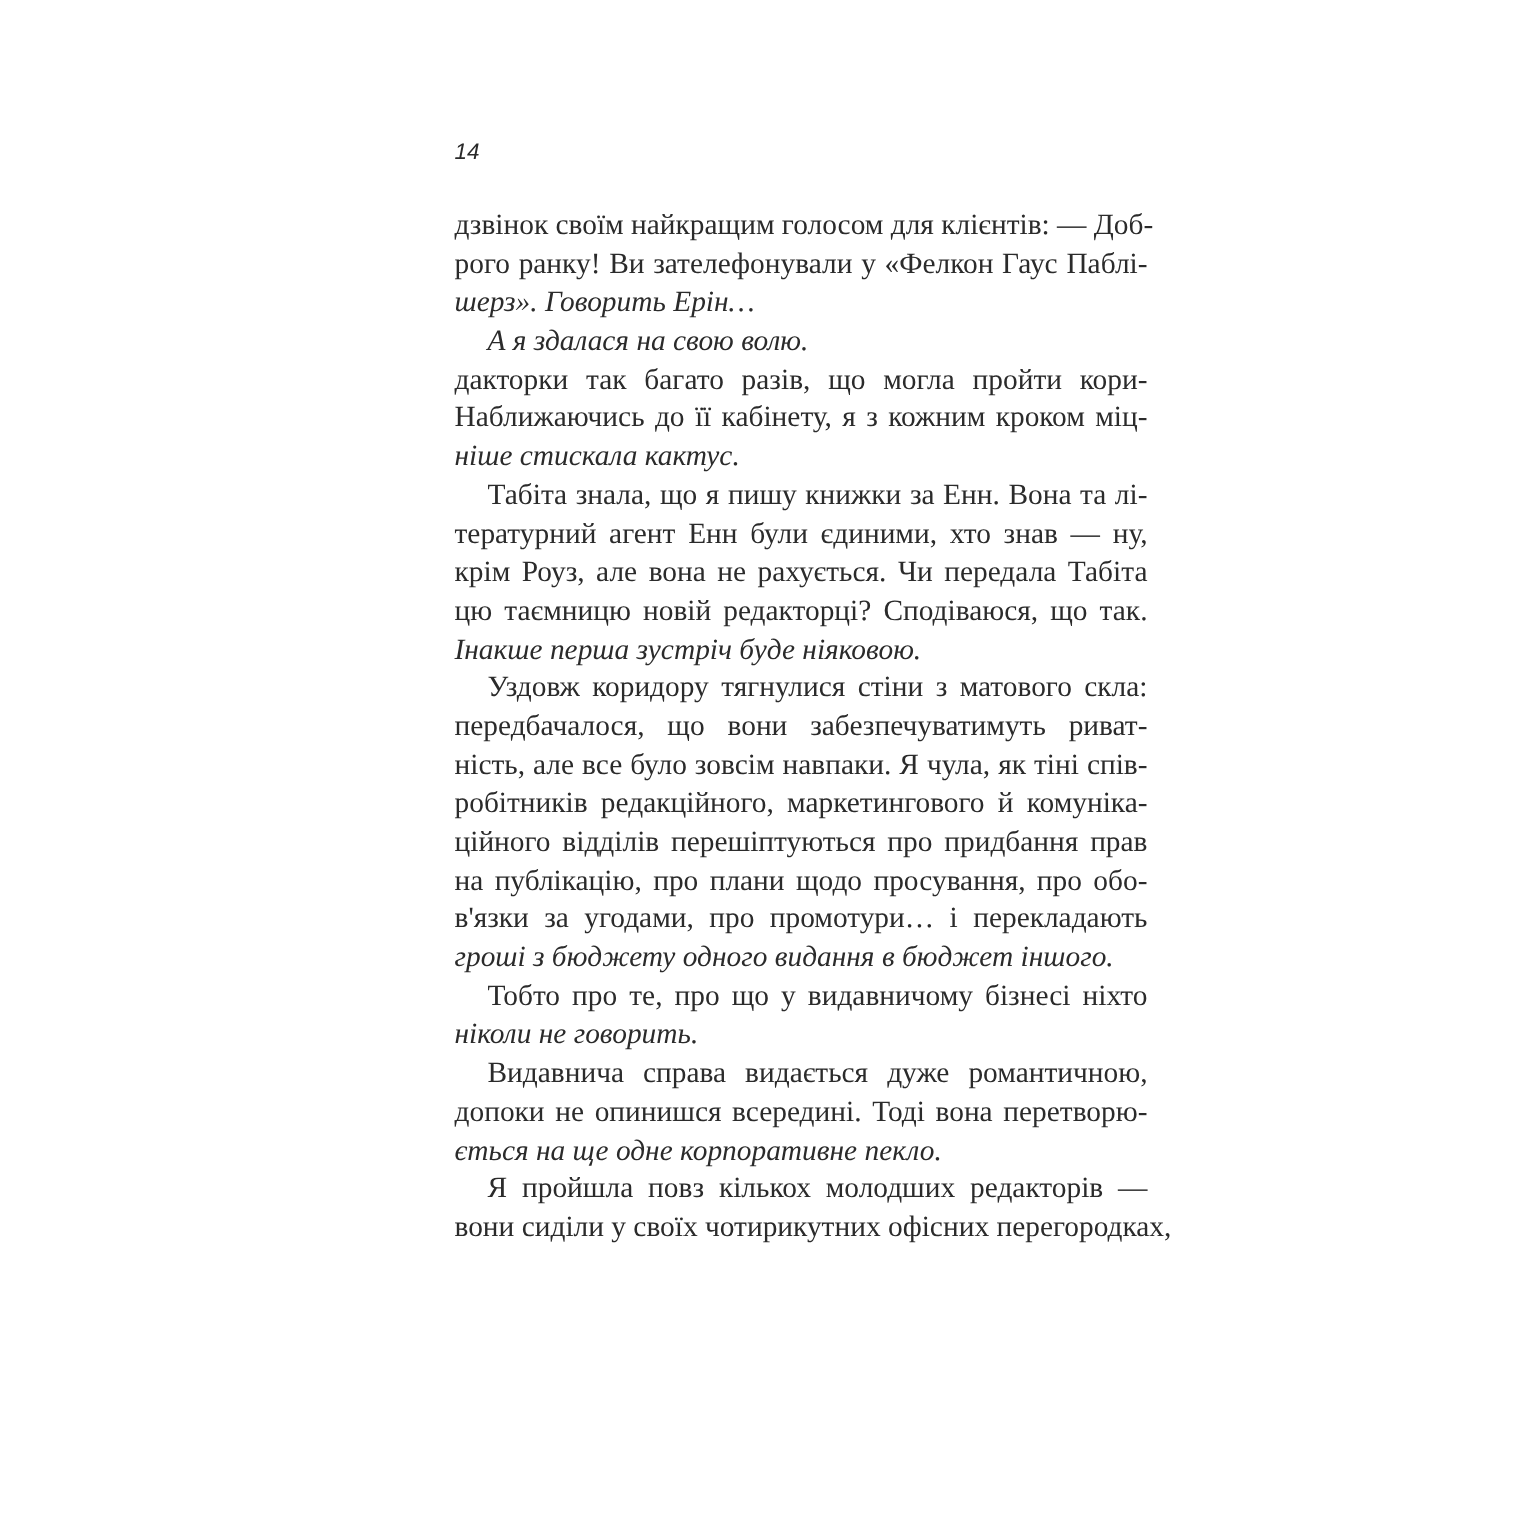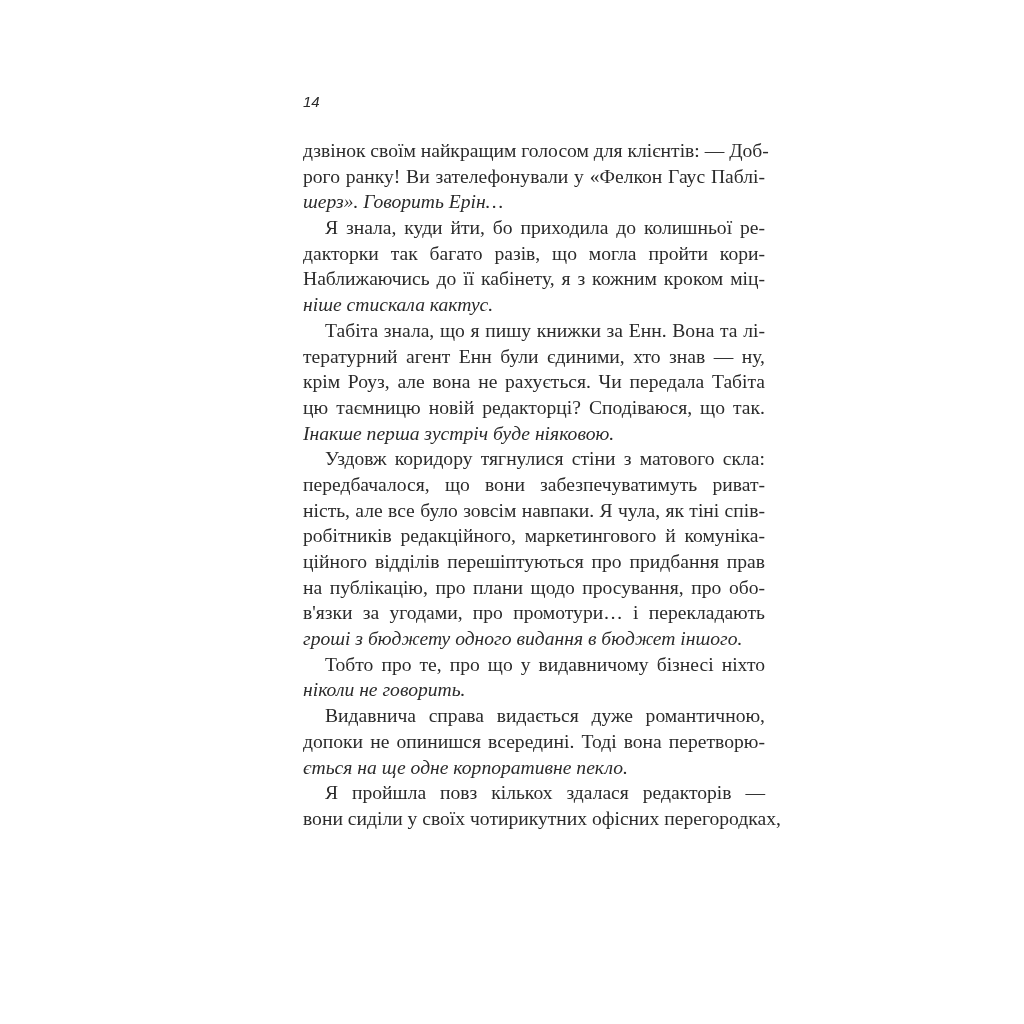--- a/index.html
+++ b/index.html
@@ -58,21 +58,21 @@
   </style>
 </head>
 <body>
 
 <div class="page">
   <div class="page-number">14</div>
   <div class="text-block" id="text-block">
       <span class="line">дзвінок своїм найкращим голосом для клієнтів: — Доб-</span>
       <span class="line">рого ранку! Ви зателефонували у «Фелкон Гаус Паблі-</span>
       <span class="line last">шерз». Говорить Ерін…</span>
-      <span class="line indent">Я знала, куди йти, бо приходила до колишньої ре-</span>
+      <span class="line indent last">А я здалася на свою волю.</span>
       <span class="line">дакторки так багато разів, що могла пройти кори-</span>
       <span class="line">Наближаючись до її кабінету, я з кожним кроком міц-</span>
       <span class="line last">ніше стискала кактус.</span>
       <span class="line indent">Табіта знала, що я пишу книжки за Енн. Вона та лі-</span>
       <span class="line">тературний агент Енн були єдиними, хто знав — ну,</span>
       <span class="line">крім Роуз, але вона не рахується. Чи передала Табіта</span>
       <span class="line">цю таємницю новій редакторці? Сподіваюся, що так.</span>
       <span class="line last">Інакше перша зустріч буде ніяковою.</span>
       <span class="line indent">Уздовж коридору тягнулися стіни з матового скла:</span>
       <span class="line">передбачалося, що вони забезпечуватимуть риват-</span>
@@ -80,16 +80,16 @@
       <span class="line">робітників редакційного, маркетингового й комуніка-</span>
       <span class="line">ційного відділів перешіптуються про придбання прав</span>
       <span class="line">на публікацію, про плани щодо просування, про обо-</span>
       <span class="line">в'язки за угодами, про промотури… і перекладають</span>
       <span class="line last">гроші з бюджету одного видання в бюджет іншого.</span>
       <span class="line indent">Тобто про те, про що у видавничому бізнесі ніхто</span>
       <span class="line last">ніколи не говорить.</span>
       <span class="line indent">Видавнича справа видається дуже романтичною,</span>
       <span class="line">допоки не опинишся всередині. Тоді вона перетворю-</span>
       <span class="line last">ється на ще одне корпоративне пекло.</span>
-      <span class="line indent">Я пройшла повз кількох здалася редакторів —</span>
+      <span class="line indent">Я пройшла повз кількох молодших редакторів —</span>
       <span class="line">вони сиділи у своїх чотирикутних офісних перегородках,</span>
     </div>
 </div>
 
 </body></html>

